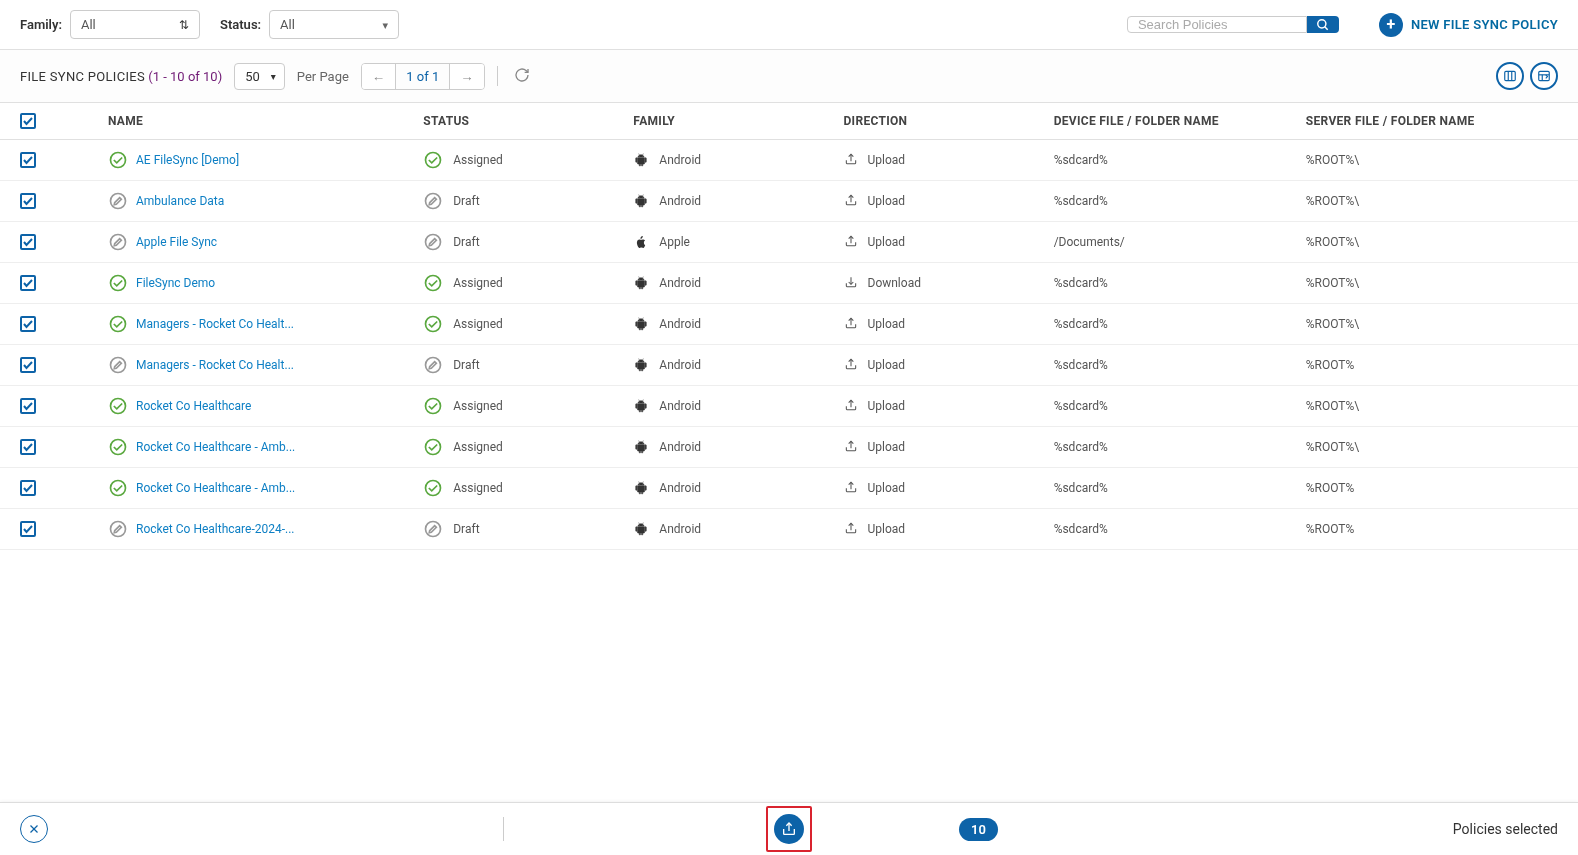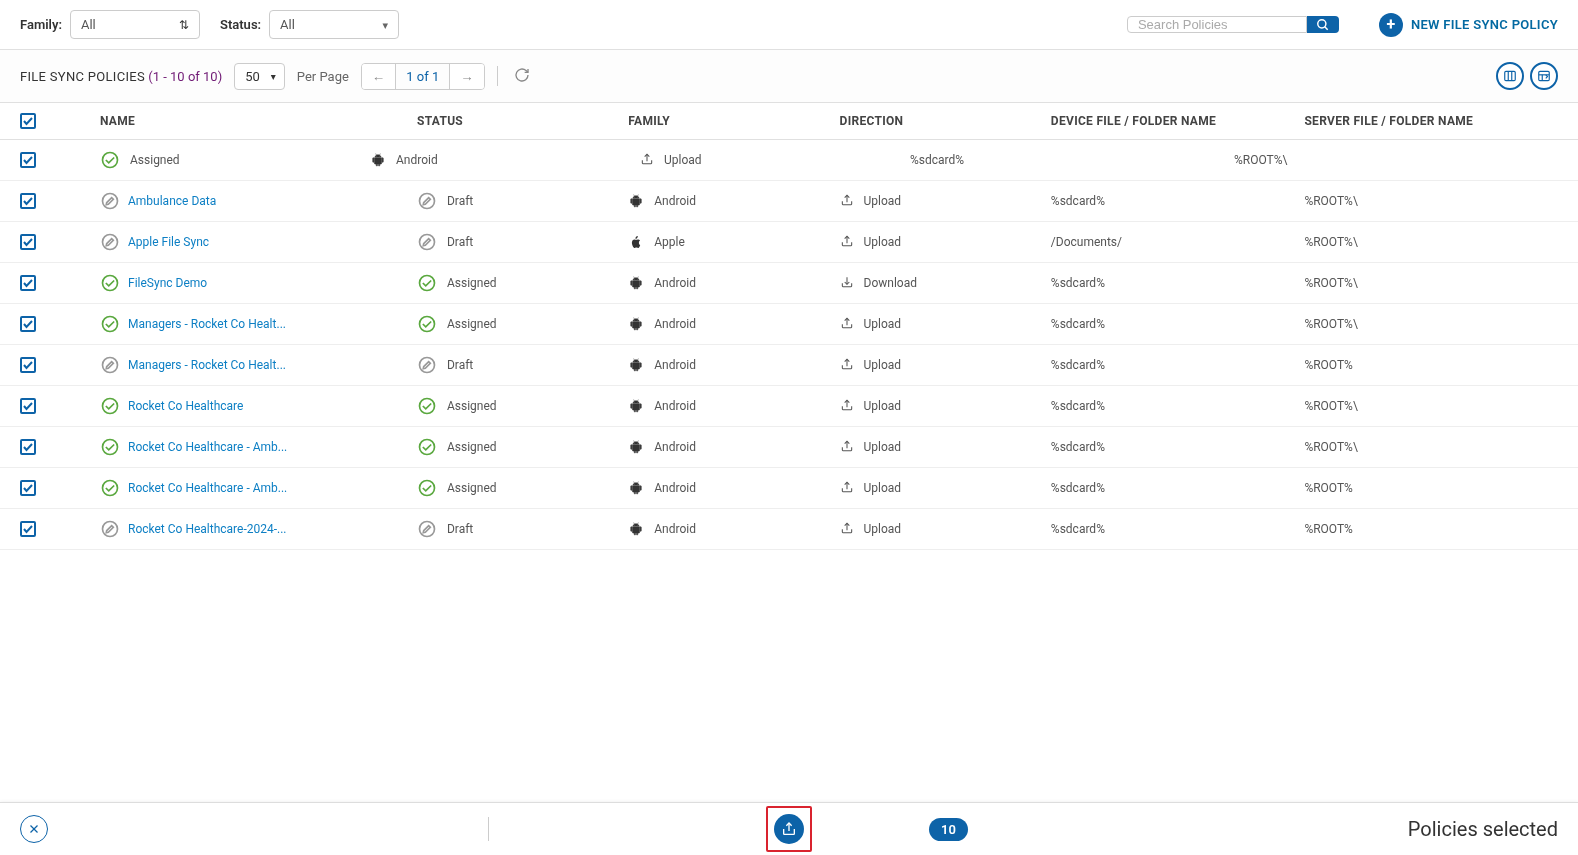--- a/index.html
+++ b/index.html
@@ -33,21 +33,21 @@
 .divider-v { width: 1px; height: 20px; background: #ccc; }
 .refresh-btn { background: none; border: none; cursor: pointer; color: #888; font-size: 15px; padding: 4px; }
 .toolbar-right { margin-left: auto; display: flex; gap: 6px; }
 .circle-btn { width: 28px; height: 28px; border: 2px solid #0d63a8; border-radius: 50%; background: #fff; display: flex; align-items: center; justify-content: center; cursor: pointer; color: #0d63a8; }
 
 .table { width: 100%; }
 .thead { display: flex; align-items: center; padding: 10px 20px; border-bottom: 1px solid #e0e0e0; background: #fff; }
 .th, .td { font-size: 12px; }
 .th { font-weight: 700; color: #444; letter-spacing: 0.3px; }
 .col-check { width: 80px; flex-shrink: 0; display: flex; align-items: center; }
-.col-name { flex: 1.5; min-width: 200px; display: flex; align-items: center; gap: 8px; }
+.col-name { flex: 1.5; min-width: 200px; display: flex; align-items: center; gap: 8px; margin-left: 8px; }
 .col-status { flex: 1; display: flex; align-items: center; gap: 10px; }
 .col-family { flex: 1; display: flex; align-items: center; gap: 10px; }
 .col-direction { flex: 1; display: flex; align-items: center; gap: 10px; }
 .col-device { flex: 1.2; }
 .col-server { flex: 1.2; }
 
 .trow { display: flex; align-items: center; padding: 10px 20px; border-bottom: 1px solid #eee; font-size: 13px; color: #555; }
 
 .checkbox { width: 16px; height: 16px; border: 2px solid #0d63a8; border-radius: 2px; display: flex; align-items: center; justify-content: center; cursor: pointer; color: #0d63a8; background: #fff; }
 .checkbox svg { width: 12px; height: 12px; }
@@ -56,21 +56,21 @@
 .status-icon svg { width: 20px; height: 20px; }
 .name-link { color: #0d7fc4; cursor: pointer; text-decoration: none; }
 
 .os-icon { width: 16px; display: flex; justify-content: center; color: #333; }
 .dir-icon { width: 14px; color: #555; }
 
 .bottom-bar { position: fixed; bottom: 0; left: 0; right: 0; background: #fff; border-top: 1px solid #ddd; display: flex; align-items: center; padding: 12px 20px; gap: 18px; box-shadow: 0 -1px 3px rgba(0,0,0,0.05); justify-content: space-between; }
 .close-circle { width: 28px; height: 28px; border: 1.5px solid #0d63a8; border-radius: 50%; display: flex; align-items: center; justify-content: center; cursor: pointer; color: #0d63a8; font-size: 14px; }
 .bottom-divider { width: 1px; height: 24px; background: #ccc; }
 .count-badge { background: #0d63a8; color: #fff; border-radius: 12px; padding: 4px 12px; font-size: 13px; font-weight: 600; }
-.selected-label { color: #333; font-size: 20px; }
+.selected-label { color: #333; font-size: 14px; }
 .bottom-center { position: absolute; left: 50%; transform: translateX(-50%); }
 .export-highlight { border: 2px solid #d9232e; padding: 6px; border-radius: 2px; }
 .export-btn { width: 30px; height: 30px; border-radius: 50%; background: #0d63a8; display: flex; align-items: center; justify-content: center; cursor: pointer; color: #fff; }
 </style>
 </head>
 <body>
 
 <div class="top-bar">
   <div class="filter-group">
     <span class="filter-label">Family:</span>
@@ -161,20 +161,29 @@
   </div>
   <div id="tbody">
       <div class="trow">
         <div class="col-check">
           <div class="checkbox">
             <svg viewBox="0 0 24 24" fill="none" stroke="currentColor" stroke-width="4">
               <polyline points="4,12 9,18 20,6"></polyline>
             </svg>
           </div>
         </div>
+        <div class="td col-name">
+          <span class="status-icon">
+            <svg viewBox="0 0 24 24" fill="none" stroke="#5aa83f" stroke-width="2">
+              <circle cx="12" cy="12" r="9"></circle>
+              <polyline points="7,12 10.5,15.5 17,9"></polyline>
+            </svg>
+          </span>
+          <a class="name-link">AE FileSync [Demo]</a>
+        </div>
         <div class="td col-status">
           <span class="status-icon">
             <svg viewBox="0 0 24 24" fill="none" stroke="#5aa83f" stroke-width="2">
               <circle cx="12" cy="12" r="9"></circle>
               <polyline points="7,12 10.5,15.5 17,9"></polyline>
             </svg>
           </span>
           <span>Assigned</span>
         </div>
         <div class="td col-family">

